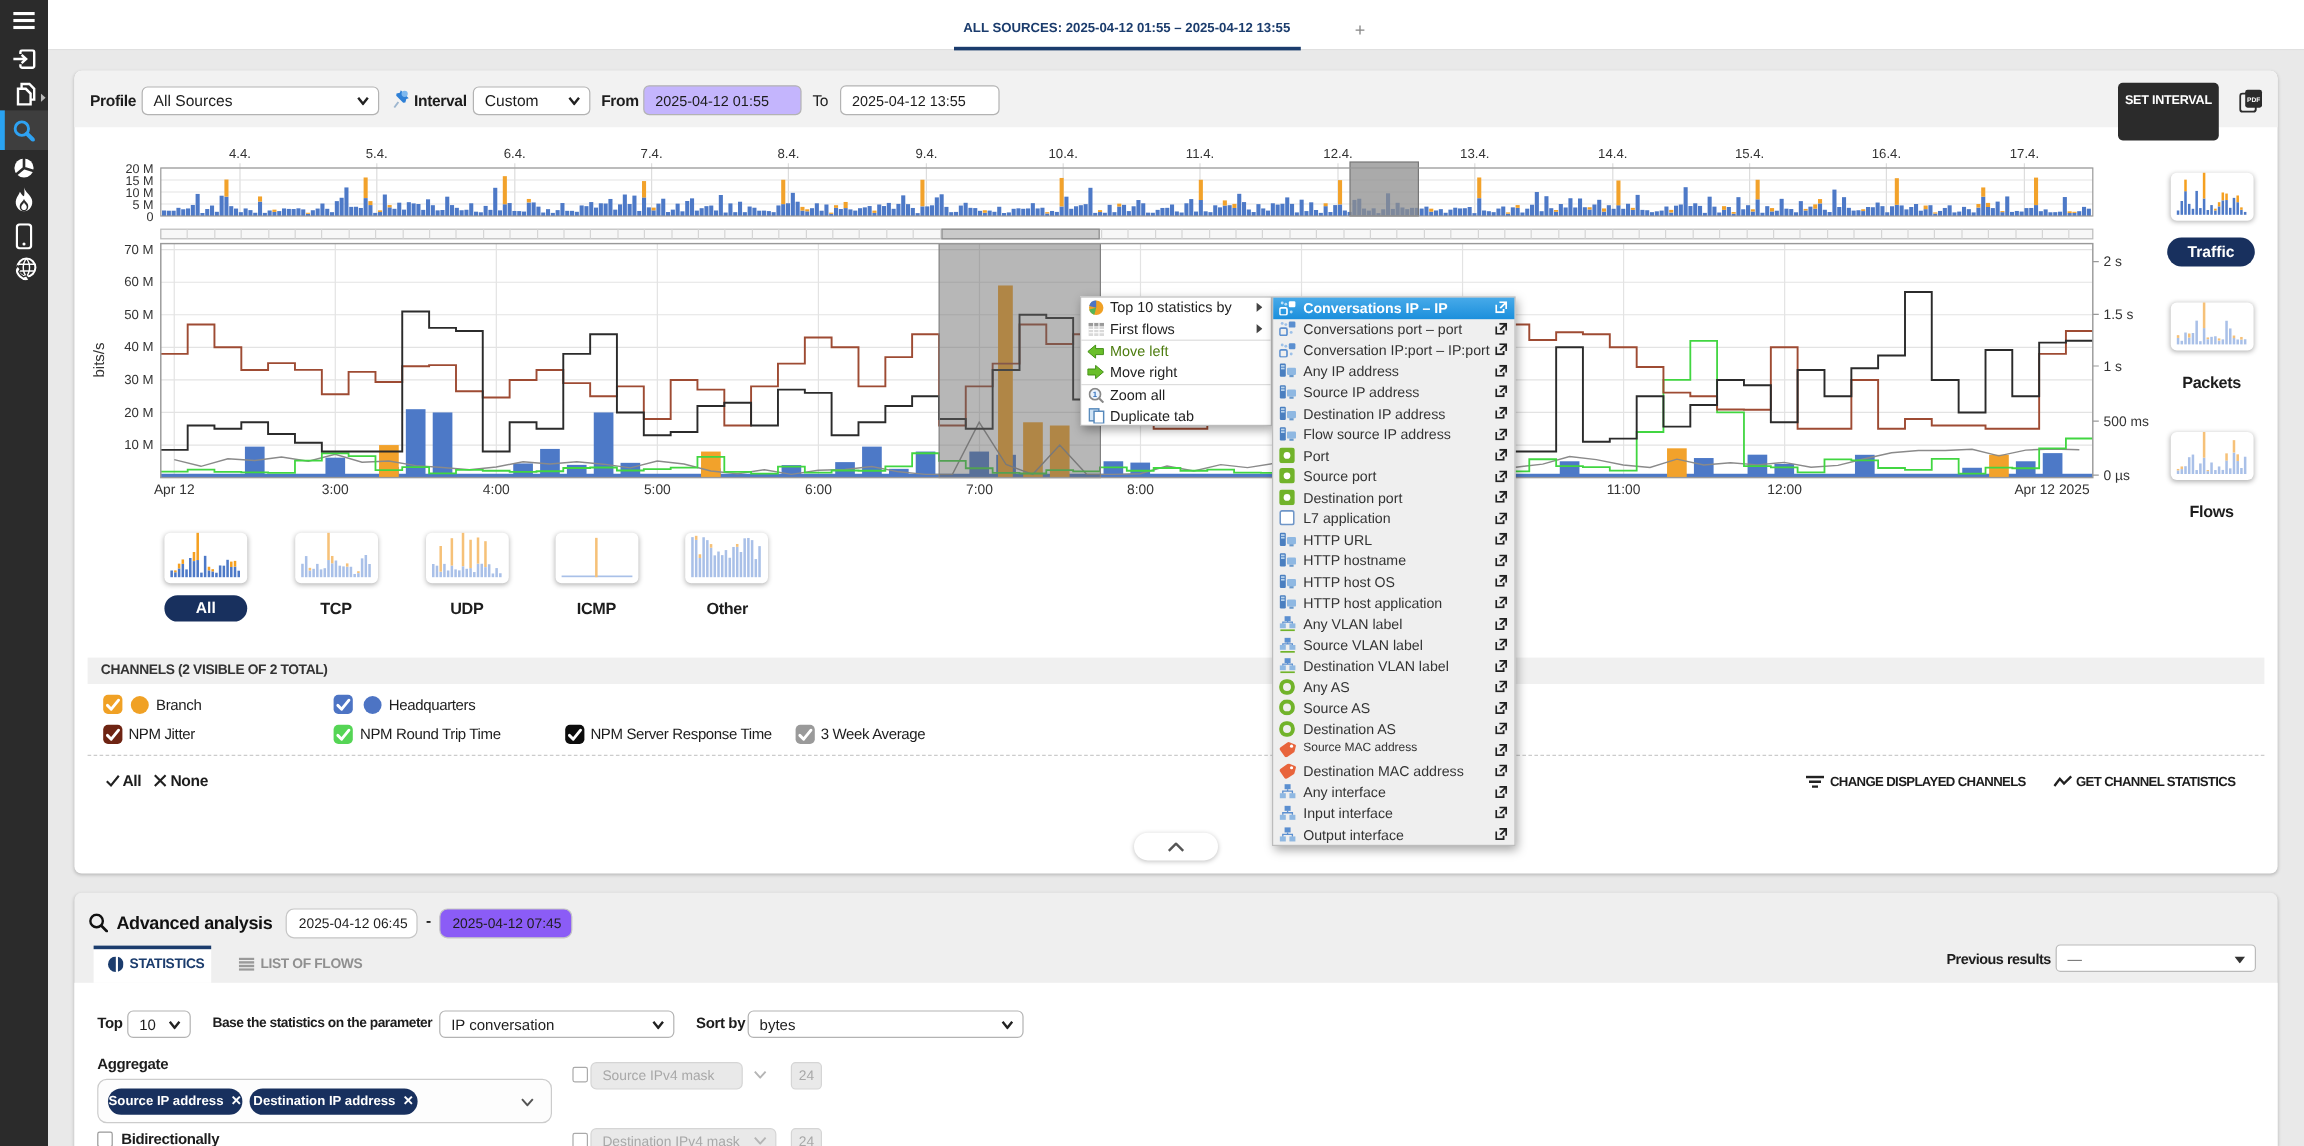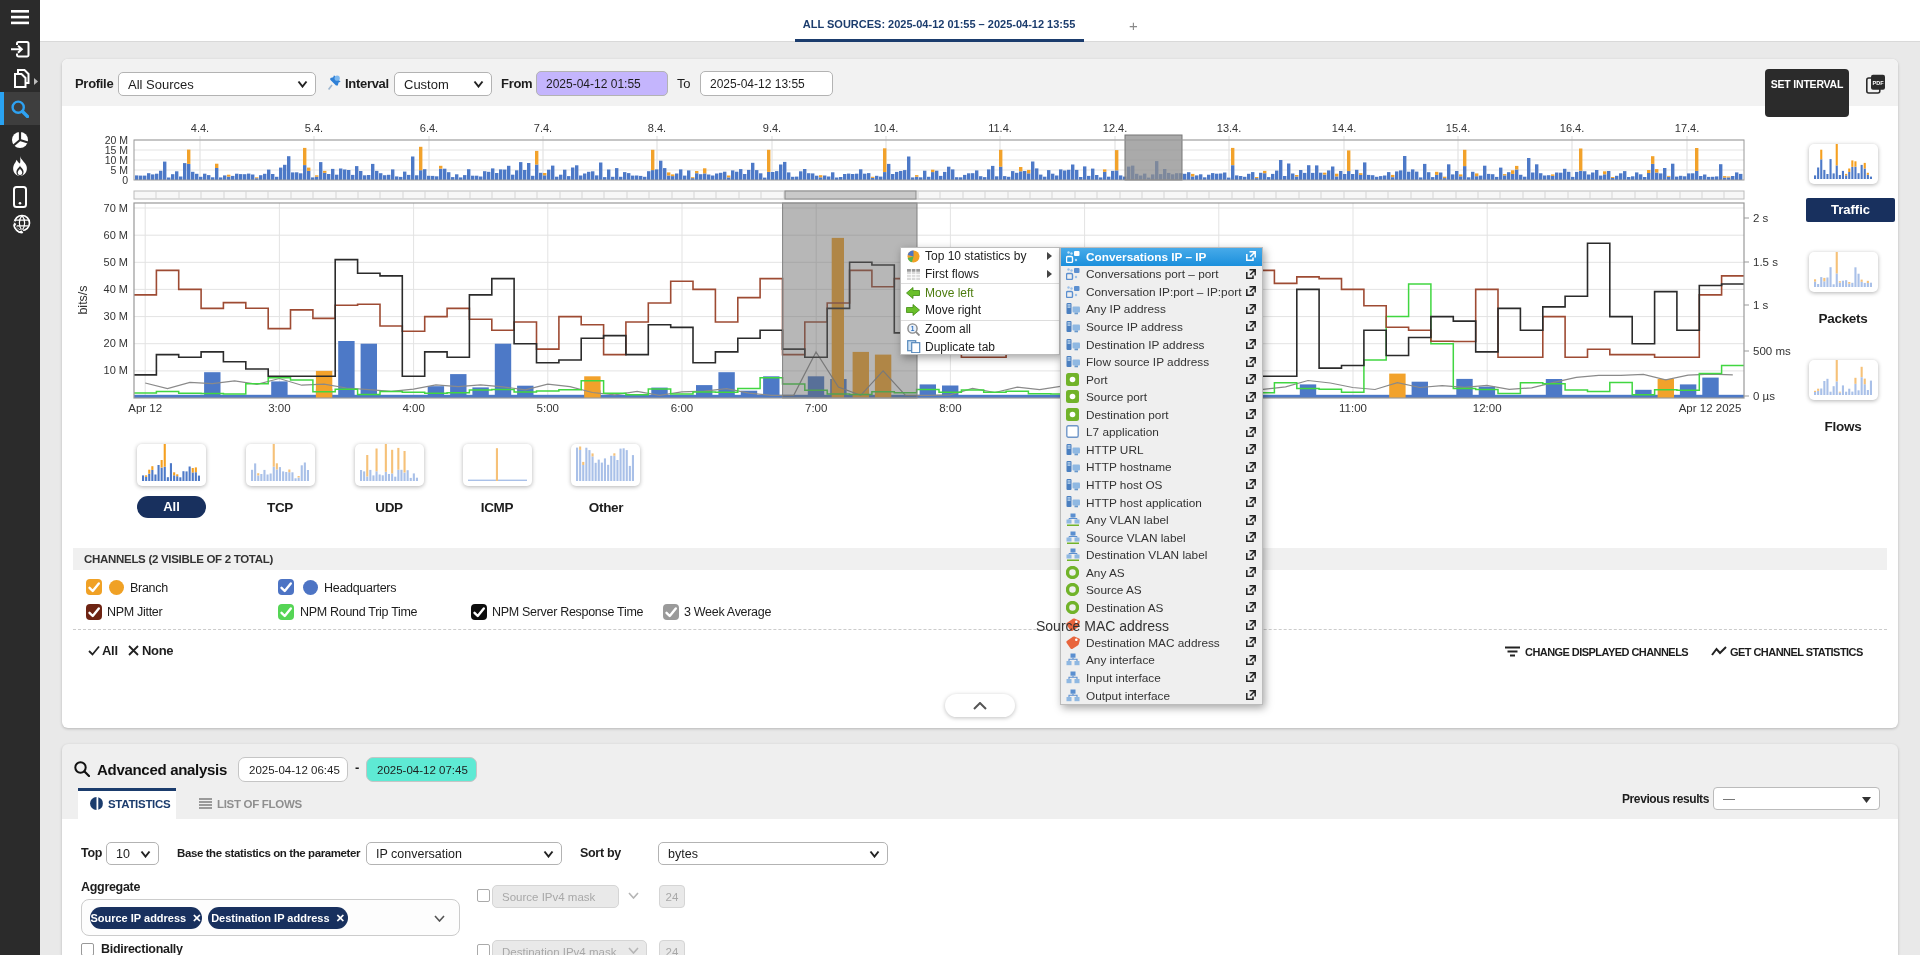--- a/index.html
+++ b/index.html
@@ -780,21 +780,21 @@
       <rect x="45.4" y="17.3" width="2.1" height="5.4" fill="#f5a020"></rect>
       <rect x="48.5" y="29.2" width="2.1" height="5.8" fill="#4d79c7"></rect>
       <rect x="51.6" y="20.9" width="2.1" height="14.1" fill="#4d79c7"></rect>
       <rect x="54.7" y="24.5" width="2.1" height="10.5" fill="#4d79c7"></rect>
       <rect x="54.7" y="18.9" width="2.1" height="5.6" fill="#f5a020"></rect>
       <rect x="57.8" y="30.8" width="2.1" height="4.2" fill="#4d79c7"></rect>
       <rect x="57.8" y="28.8" width="2.1" height="2.0" fill="#f5a020"></rect>
       <rect x="60.9" y="32.6" width="2.1" height="2.4" fill="#4d79c7"></rect>
     </svg>
   </div>
-<div class="abs" style="left:1806px;top:198px;width:89px;height:24px;background:#18305e;border-radius:2px;color:#fff;font-size:13px;font-weight:bold;text-align:center;line-height:24px">Traffic</div>
+<div class="abs" style="left:1806px;top:198px;width:73px;height:24px;background:#18305e;border-radius:12px;color:#fff;font-size:13px;font-weight:bold;text-align:center;line-height:24px">Traffic</div>
 <div class="abs" style="left:1809px;top:252px;width:69px;height:40px;background:#fff;border-radius:5px;box-shadow:0 1px 4px rgba(0,0,0,.3)">
     <svg width="69" height="40" style="display:block">
       <rect x="5.0" y="29.6" width="2.1" height="5.4" fill="#a9c0e8"></rect>
       <rect x="5.0" y="27.3" width="2.1" height="2.3" fill="#f6c178"></rect>
       <rect x="8.1" y="32.0" width="2.1" height="3.0" fill="#a9c0e8"></rect>
       <rect x="11.2" y="25.1" width="2.1" height="9.9" fill="#a9c0e8"></rect>
       <rect x="14.3" y="29.3" width="2.1" height="5.7" fill="#a9c0e8"></rect>
       <rect x="14.3" y="25.9" width="2.1" height="3.4" fill="#f6c178"></rect>
       <rect x="17.4" y="25.5" width="2.1" height="9.5" fill="#a9c0e8"></rect>
       <rect x="20.5" y="15.2" width="2.1" height="19.8" fill="#a9c0e8"></rect>
@@ -1044,21 +1044,21 @@
 <div class="abs" style="left:62px;top:819px;width:1836px;height:136px;background:#fff"></div>
 <svg class="abs" style="left:74px;top:761px" width="16" height="16">
     <circle cx="6.5" cy="6.5" r="5.2" fill="none" stroke="#111" stroke-width="2"></circle>
     <line x1="10.5" y1="10.5" x2="15" y2="15" stroke="#111" stroke-width="2.2" stroke-linecap="round"></line>
   </svg>
 <div style="position:absolute;left:97px;top:761px;font-size:15px;font-weight:bold;letter-spacing:-0.3px;color:#111;white-space:nowrap">Advanced analysis</div>
 <div style="position:absolute;left:238px;top:757px;width:110px;height:25px;background:#fff;border:1px solid #c5c5c5;border-radius:7px;">
     <div style="position:absolute;left:10px;top:50%;transform:translateY(-50%);font-size:11.5px;font-weight:normal;color:#1d1d1d;white-space:nowrap">2025-04-12 06:45</div>
   </div>
 <div style="position:absolute;left:355px;top:760px;font-size:13px;font-weight:bold;letter-spacing:-0.3px;color:#1d1d1d;white-space:nowrap">-</div>
-<div style="position:absolute;left:366px;top:757px;width:111px;height:25px;background:#5eead4;border:1px solid #c5c5c5;border-radius:7px;">
+<div style="position:absolute;left:366px;top:757px;width:111px;height:25px;background:#8b5cf6;border:1px solid #c5c5c5;border-radius:7px;">
     <div style="position:absolute;left:10px;top:50%;transform:translateY(-50%);font-size:11.5px;font-weight:normal;color:#1d1d1d;white-space:nowrap">2025-04-12 07:45</div>
   </div>
 <div class="abs" style="left:78px;top:788px;width:98px;height:31px;background:#fff;border-top:3px solid #1b3c6d"></div>
 <svg class="abs" style="left:90px;top:797px" width="13" height="13">
     <path d="M6.5,0 A6.5,6.5 0 1 0 6.5,13 L6.5,8.5 Z" fill="#1b3c6d"></path>
     <path d="M8.3,0.3 A6.5,6.5 0 0 1 8.3,12.7 L8.3,0.3 Z" fill="#1b3c6d"></path>
   </svg>
 <div style="position:absolute;left:108px;top:798px;font-size:11.5px;font-weight:bold;letter-spacing:-0.3px;color:#1b3c6d;white-space:nowrap">STATISTICS</div>
 <svg class="abs" style="left:199px;top:798px" width="13" height="11">
     <rect x="0" y="0" width="13" height="2" fill="#9a9a9a"></rect>
@@ -1082,21 +1082,21 @@
     </svg>
   </div>
 <div style="position:absolute;left:177px;top:847px;font-size:11.5px;font-weight:bold;letter-spacing:-0.4px;color:#1d1d1d;white-space:nowrap">Base the statistics on the parameter</div>
 <div style="position:absolute;left:366px;top:842px;width:196px;height:23px;background:#fff;border:1px solid #b3b3b3;border-radius:5px;">
     <div style="position:absolute;left:9px;top:50%;transform:translateY(-50%);font-size:12.5px;font-weight:normal;color:#1d1d1d;white-space:nowrap">IP conversation</div>
     <svg style="position:absolute;right:7px;top:50%;margin-top:-4px" width="11" height="8">
       <polyline points="1.5,1.5 5.5,6.5 9.5,1.5" fill="none" stroke="#222" stroke-width="2"></polyline>
     </svg>
   </div>
 <div style="position:absolute;left:580px;top:846px;font-size:12.5px;font-weight:bold;letter-spacing:-0.3px;color:#1d1d1d;white-space:nowrap">Sort by</div>
-<div style="position:absolute;left:623px;top:842px;width:230px;height:23px;background:#fff;border:1px solid #b3b3b3;border-radius:5px;margin-left:35px;">
+<div style="position:absolute;left:623px;top:842px;width:230px;height:23px;background:#fff;border:1px solid #b3b3b3;border-radius:5px;">
     <div style="position:absolute;left:9px;top:50%;transform:translateY(-50%);font-size:12.5px;font-weight:normal;color:#1d1d1d;white-space:nowrap">bytes</div>
     <svg style="position:absolute;right:7px;top:50%;margin-top:-4px" width="11" height="8">
       <polyline points="1.5,1.5 5.5,6.5 9.5,1.5" fill="none" stroke="#222" stroke-width="2"></polyline>
     </svg>
   </div>
 <div style="position:absolute;left:81px;top:880px;font-size:12.5px;font-weight:bold;letter-spacing:-0.3px;color:#1d1d1d;white-space:nowrap">Aggregate</div>
 <div class="abs" style="left:81px;top:899px;width:379px;height:37px;background:#fdfdfd;border:1px solid #ccc;border-radius:8px">
     <svg style="position:absolute;right:14px;top:15px" width="11" height="7">
       <polyline points="1,1 5.5,6 10,1" fill="none" stroke="#555" stroke-width="1.6"></polyline>
     </svg>
@@ -1369,21 +1369,21 @@
     <circle cx="6.5" cy="6.5" r="5" fill="none" stroke="#71b32a" stroke-width="3.4"></circle>
   </svg>
 <div class="abs" style="left:1086px;top:600.8px;font-size:11.8px;color:#333;font-weight:normal;white-space:nowrap">Destination AS</div>
 <svg class="abs" style="left:1246px;top:602px" width="10" height="10">
     <path d="M0.8,3 L0.8,9.2 L7,9.2 L7,6.5 M3.5,0.8 L9.2,0.8 L9.2,6.5 M9.2,0.8 L4.2,5.8" fill="none" stroke="#222" stroke-width="1.5"></path>
   </svg>
 <svg class="abs" style="left:1066px;top:618px" width="14" height="13">
     <path d="M1,5.5 L6,0.8 a1.8,1.8 0 0 1 1.6,-0.4 L12.5,1.6 a1.4,1.4 0 0 1 1,1 L13,7 a1.8,1.8 0 0 1 -0.6,1.4 L7.5,12.8 a1.5,1.5 0 0 1 -2.1,0 L1,8 a1.7,1.7 0 0 1 0,-2.5 Z" fill="#e8643c" transform="rotate(8 7 6.5)"></path>
     <circle cx="10.3" cy="3.8" r="1.3" fill="#fff"></circle>
   </svg>
-<div class="abs" style="left:1036px;top:618.3px;font-size:14px;color:#333;font-weight:normal;white-space:nowrap">Source MAC address</div>
+<div class="abs" style="left:1086px;top:618.3px;font-size:10px;color:#333;font-weight:normal;white-space:nowrap">Source MAC address</div>
 <svg class="abs" style="left:1246px;top:620px" width="10" height="10">
     <path d="M0.8,3 L0.8,9.2 L7,9.2 L7,6.5 M3.5,0.8 L9.2,0.8 L9.2,6.5 M9.2,0.8 L4.2,5.8" fill="none" stroke="#222" stroke-width="1.5"></path>
   </svg>
 <svg class="abs" style="left:1066px;top:636px" width="14" height="13">
     <path d="M1,5.5 L6,0.8 a1.8,1.8 0 0 1 1.6,-0.4 L12.5,1.6 a1.4,1.4 0 0 1 1,1 L13,7 a1.8,1.8 0 0 1 -0.6,1.4 L7.5,12.8 a1.5,1.5 0 0 1 -2.1,0 L1,8 a1.7,1.7 0 0 1 0,-2.5 Z" fill="#e8643c" transform="rotate(8 7 6.5)"></path>
     <circle cx="10.3" cy="3.8" r="1.3" fill="#fff"></circle>
   </svg>
 <div class="abs" style="left:1086px;top:635.9px;font-size:11.8px;color:#333;font-weight:normal;white-space:nowrap">Destination MAC address</div>
 <svg class="abs" style="left:1246px;top:637px" width="10" height="10">
     <path d="M0.8,3 L0.8,9.2 L7,9.2 L7,6.5 M3.5,0.8 L9.2,0.8 L9.2,6.5 M9.2,0.8 L4.2,5.8" fill="none" stroke="#222" stroke-width="1.5"></path>

